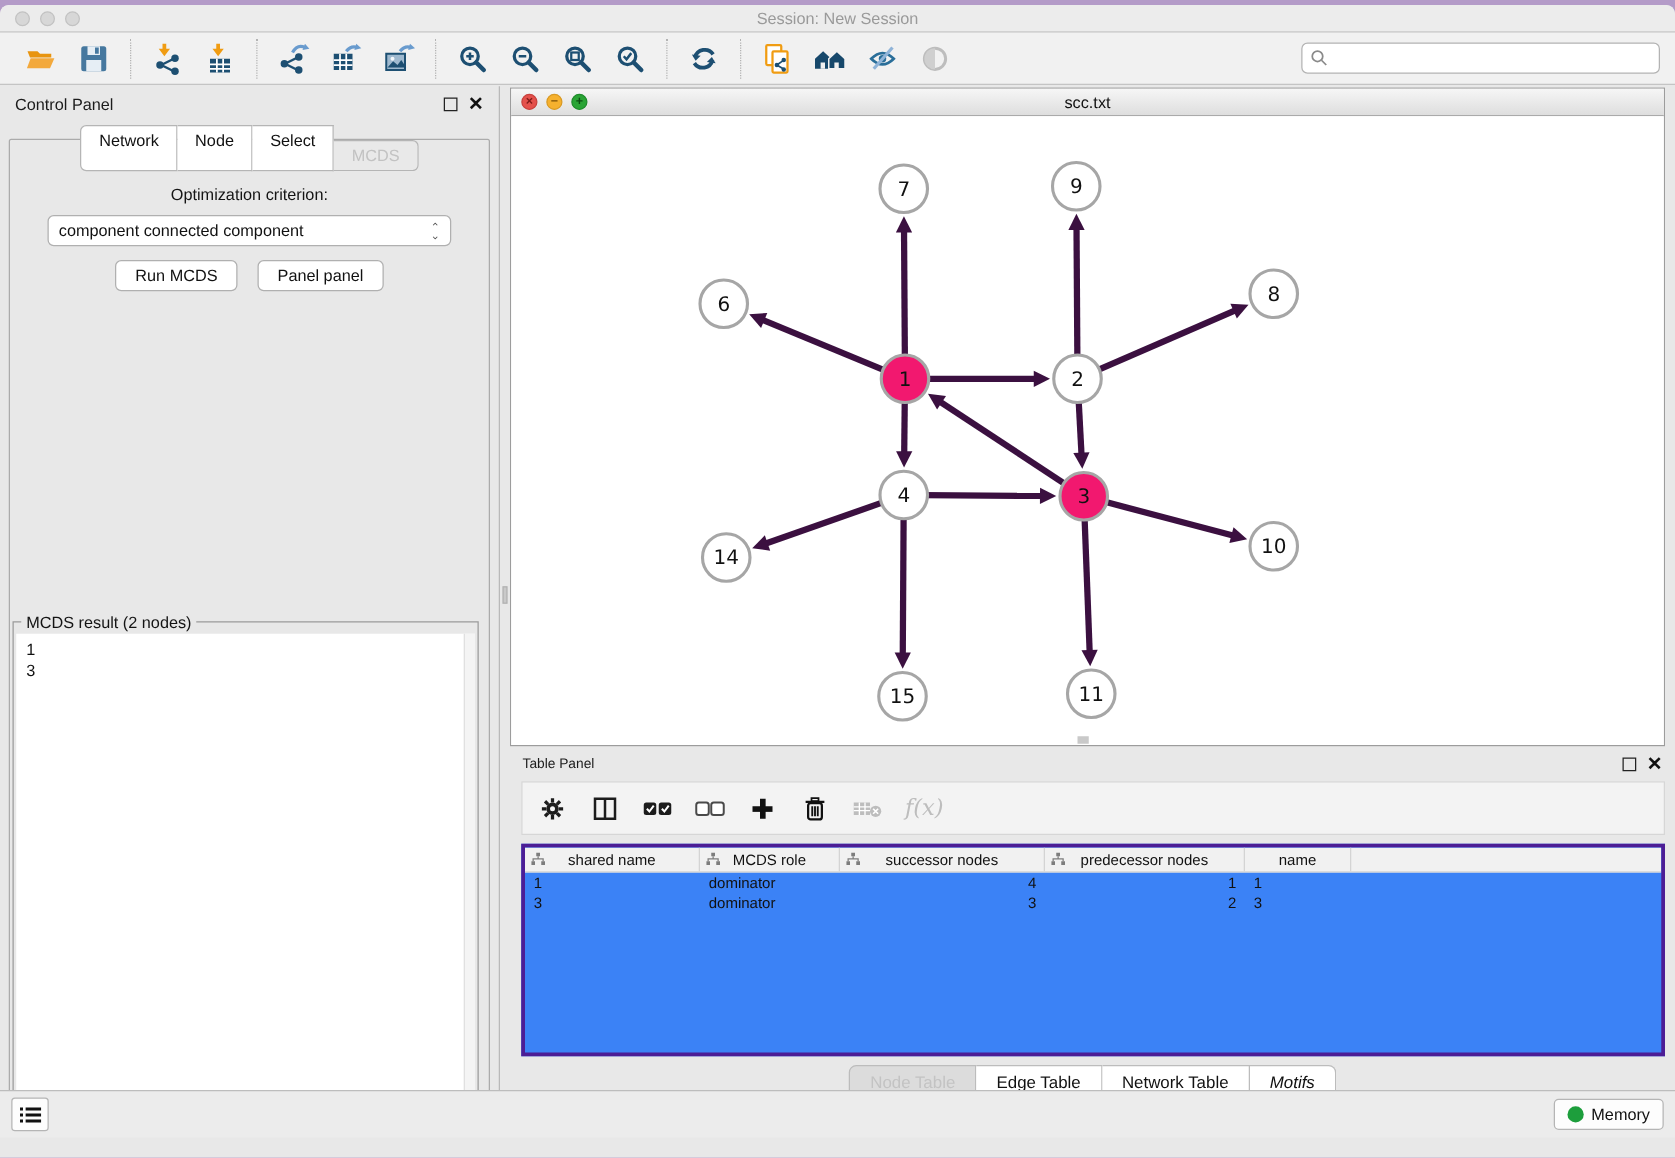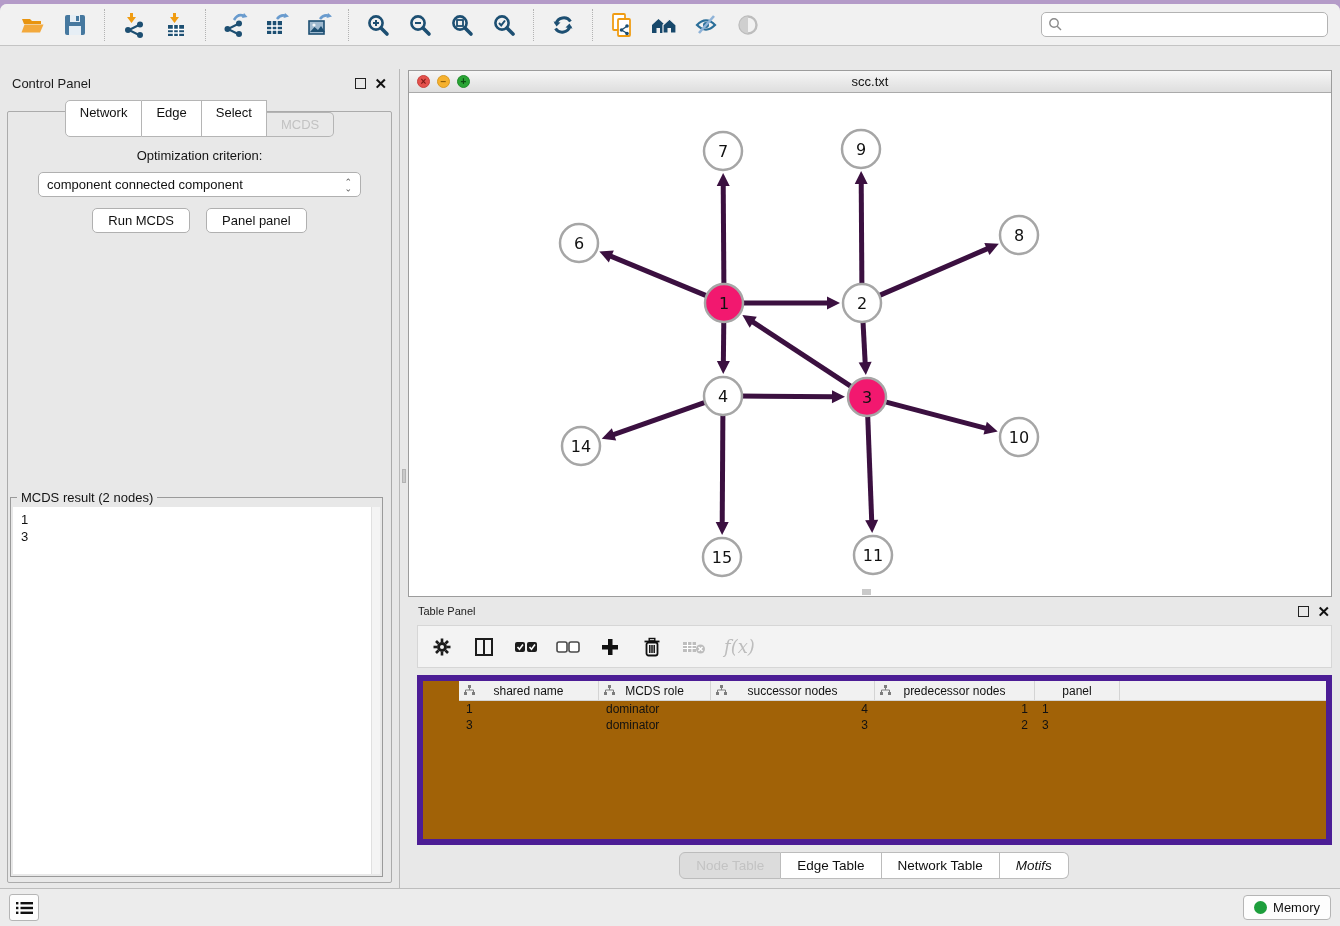--- a/index.html
+++ b/index.html
@@ -88,50 +88,58 @@
 
   
   .table-panel { flex:1; margin-top:2px; position:relative; background:#e8e8e8; }
   .tp-head { display:flex; align-items:center; padding:6px 10px 0 10px; }
   .tp-title { font-size:11px; color:#1c1c1c; }
   .tp-toolbar { margin:8px 8px 0 9px; height:43px; background:#f3f3f3; border:1px solid #d6d6d6;
                 display:flex; align-items:center; padding:0 12px; gap:18px; }
   .tp-tool { width:24px; height:24px; display:flex; align-items:center; justify-content:center; }
   .fx { font-family:"DejaVu Serif", serif; font-style:italic; font-size:18px; color:#bdbdbd; }
 
-  .grid-wrap { position:absolute; top:76px; left:9px; right:8px; bottom:43px; background:#a16207;
-               border:6px solid #4c1d95; overflow:hidden;padding-left:36px; }
+  .grid-wrap { position:absolute; top:76px; left:9px; right:8px; bottom:43px; background:#3b82f6;
+               border:3px solid #4c1d95; overflow:hidden; }
   .grid-header { display:flex; height:20px; background:#f1f1f1; border-bottom:1px solid #d4d4d4; }
   .gh-cell { display:flex; align-items:center; justify-content:center; gap:5px;
              border-right:1px solid #d4d4d4; font-size:12px; color:#111; position:relative; }
   .gh-cell svg { position:absolute; left:5px; }
   .grid-row { display:flex; height:16px; font-size:12px; color:#111; }
   .gr-cell { padding:0 7px; line-height:16px; }
 
   .tp-tabs { position:absolute; bottom:9px; left:0; right:0; display:flex; justify-content:center; }
   .tp-tab { background:#fff; border:1px solid #bcbcbc; border-left:none; padding:5px 16px;
             font-size:13.5px; color:#111;text-align:right; }
   .tp-tab:first-child { border-left:1px solid #bcbcbc; border-radius:6px 0 0 6px; }
   .tp-tab:last-child { border-radius:0 6px 6px 0;font-style:italic; }
   .tp-tab.disabled-active { background:#dcdcdc; color:#c3c3c3; }
 
   
-  .statusbar { position:absolute; bottom:0; left:0; right:0; height:38px; background:#ececec;
+  .statusbar { position:absolute; bottom:16px; left:0; right:0; height:38px; background:#ececec;
                border-top:1px solid #bdbdbd; display:flex; align-items:center; padding:0 9px; }
   .sb-btn { width:30px; height:27px; background:#fdfdfd; border:1px solid #b5b5b5; border-radius:3px;
             display:flex; align-items:center; justify-content:center; }
   .memory-btn { margin-left:auto; height:25px; background:#fdfdfd; border:1px solid #b5b5b5;
                 border-radius:4px; display:flex; align-items:center; gap:6px; padding:0 10px; font-size:13px; color:#111; }
   .mem-dot { width:13px; height:13px; border-radius:50%; background:#1d9e3c; }
 </style>
 </head>
 <body>
 
 <div class="window">
 
+  <div class="titlebar">
+    <div class="tl-dots">
+      <span class="tl-dot"></span>
+      <span class="tl-dot"></span>
+      <span class="tl-dot"></span>
+    </div>
+    <span class="title">Session: New Session</span>
+  </div>
 
   <div class="toolbar">
     <div class="tbtn">
       <svg viewBox="0 0 26 26">
         <path d="M2 7 h8 l2 2 h9 v3 H4 z" fill="#e8940f"></path>
         <path d="M4.5 12.5 h19 l-3.5 8 H1.5 z" fill="#f3a93c"></path>
       </svg>
     </div>
     <div class="tbtn">
       <svg viewBox="0 0 26 26">
@@ -280,21 +288,21 @@
       <div class="panel-head">
         <span class="ph-title">Control Panel</span>
         <span class="ph-icons">
           <span class="float-box"></span>
           <span class="close-x">✕</span>
         </span>
       </div>
 
       <div class="cp-tabs">
         <span class="cp-tab">Network</span>
-        <span class="cp-tab">Edge</span>
+        <span class="cp-tab">Node</span>
         <span class="cp-tab">Select</span>
         <span class="cp-tab disabled-active">MCDS</span>
       </div>
 
       <div class="cp-box">
         <div class="opt-label">Optimization criterion:</div>
         <div class="criterion">
           <span>component connected component</span>
           <span class="stepper">
               <span>⌃</span>
@@ -524,21 +532,21 @@
                   <g fill="#7d7d7d">
                     <rect x="4" y="0" width="3" height="3"></rect>
                     <rect x="0" y="7" width="3" height="3"></rect>
                     <rect x="8" y="7" width="3" height="3"></rect>
                   </g>
                   <path d="M5.5 3 v2 M1.5 7 v-2 h8 v2" fill="none" stroke="#7d7d7d" stroke-width="1"></path>
                 </svg>
               <span>predecessor nodes</span>
             </div>
             <div class="gh-cell" style="width:85px;">
-              <span>panel</span>
+              <span>name</span>
             </div>
           </div>
           <div class="grid-row">
             <div class="gr-cell" style="width:140px;">1</div>
             <div class="gr-cell" style="width:112px;">dominator</div>
             <div class="gr-cell" style="width:164px; text-align:right;">4</div>
             <div class="gr-cell" style="width:160px; text-align:right;">1</div>
             <div class="gr-cell" style="width:85px;">1</div>
           </div>
           <div class="grid-row">

